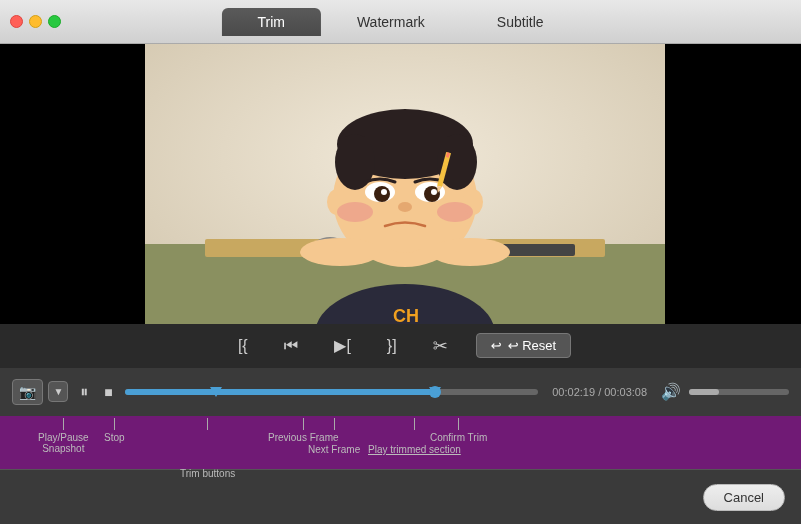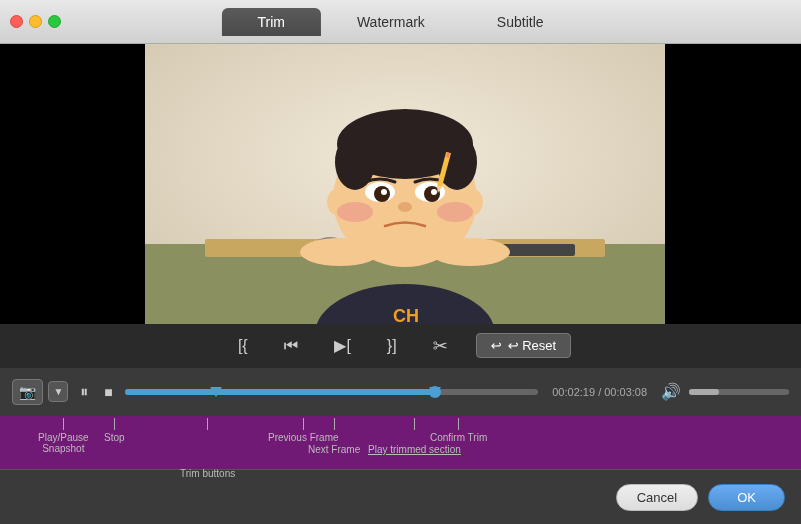--- a/index.html
+++ b/index.html
@@ -492,16 +492,15 @@
     </div>
 
     <div class="label-item" style="left:430px;top:2px;">
       <div class="label-line"></div>
       <div class="label-text">Confirm Trim</div>
     </div>
   </div>
 
   <div class="bottom-bar">
     <button class="cancel-btn">Cancel</button>
-    <button class="ok-btn">OK</button>
   </div>
 
 </div>
 
 </body></html>

